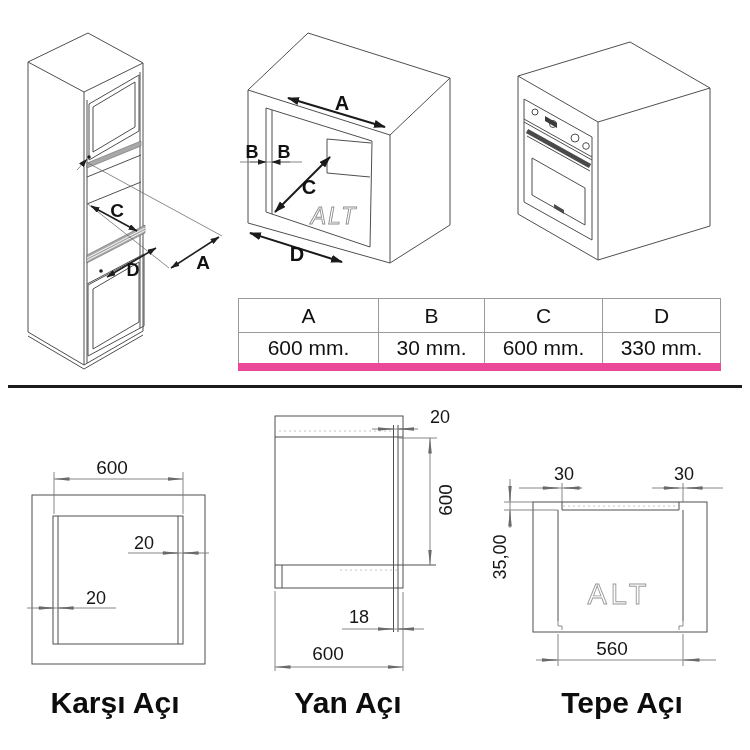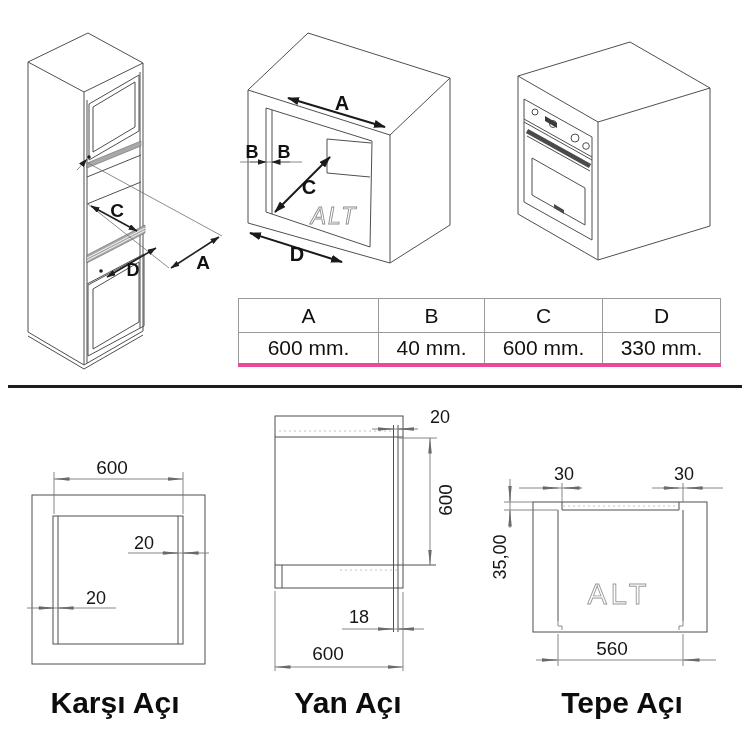--- a/index.html
+++ b/index.html
@@ -18,21 +18,21 @@
   .tb20{font-size:20px;font-weight:bold;fill:#111111;}
   .tb18{font-size:18px;font-weight:bold;fill:#111111;}
   .alt-big{font-size:29px;letter-spacing:4px;fill:none;stroke:#9a9a9a;stroke-width:.9;}
   .alt-sm {font-size:23px;font-style:italic;letter-spacing:2px;fill:none;stroke:#8f8f8f;stroke-width:.9;}
   .band{fill:#a8a8a8;stroke:#5a5a5a;stroke-width:.5;}
   .stripe{stroke:#ffffff;stroke-width:.9;fill:none;}
   #dims-table{position:absolute;left:238px;top:298px;border-collapse:collapse;
               font-size:21px;color:#111;}
   #dims-table td{border:1px solid #9a9a9a;text-align:center;padding:0;}
   #dims-table tr.hdr td{height:33px;}
-  #dims-table tr.val td{height:30px;border-bottom:4px solid #ec4899;}
+  #dims-table tr.val td{height:30px;border-bottom:8px solid #ec4899;}
   #dims-table td.cA{width:139px;} #dims-table td.cB{width:105px;}
   #dims-table td.cC{width:117px;} #dims-table td.cD{width:117px;}
   .divider{position:absolute;left:8px;top:385px;width:734px;height:3px;background:#1c1c1c;}
   .view-label{position:absolute;top:686px;width:220px;text-align:center;
               font-size:30px;font-weight:bold;color:#0d0d0d;}
   #lbl-front{left:5px;} #lbl-side{left:238px;} #lbl-top{left:512px;text-align:center;}
 </style>
 </head>
 <body>
 
@@ -193,21 +193,21 @@
   <table id="dims-table">
     <tbody>
         <tr class="hdr">
       <td class="cA">A</td>
       <td class="cB">B</td>
       <td class="cC">C</td>
       <td class="cD">D</td>
     </tr>
     <tr class="val">
       <td>600 mm.</td>
-      <td>40 mm.</td>
+      <td>30 mm.</td>
       <td>600 mm.</td>
       <td>330 mm.</td>
     </tr>
   </tbody>
     </table>
 
   <div class="divider"></div>
 
   <div id="lbl-side" class="view-label">Yan Açı</div>
   <div id="lbl-front" class="view-label">Karşı Açı</div>

